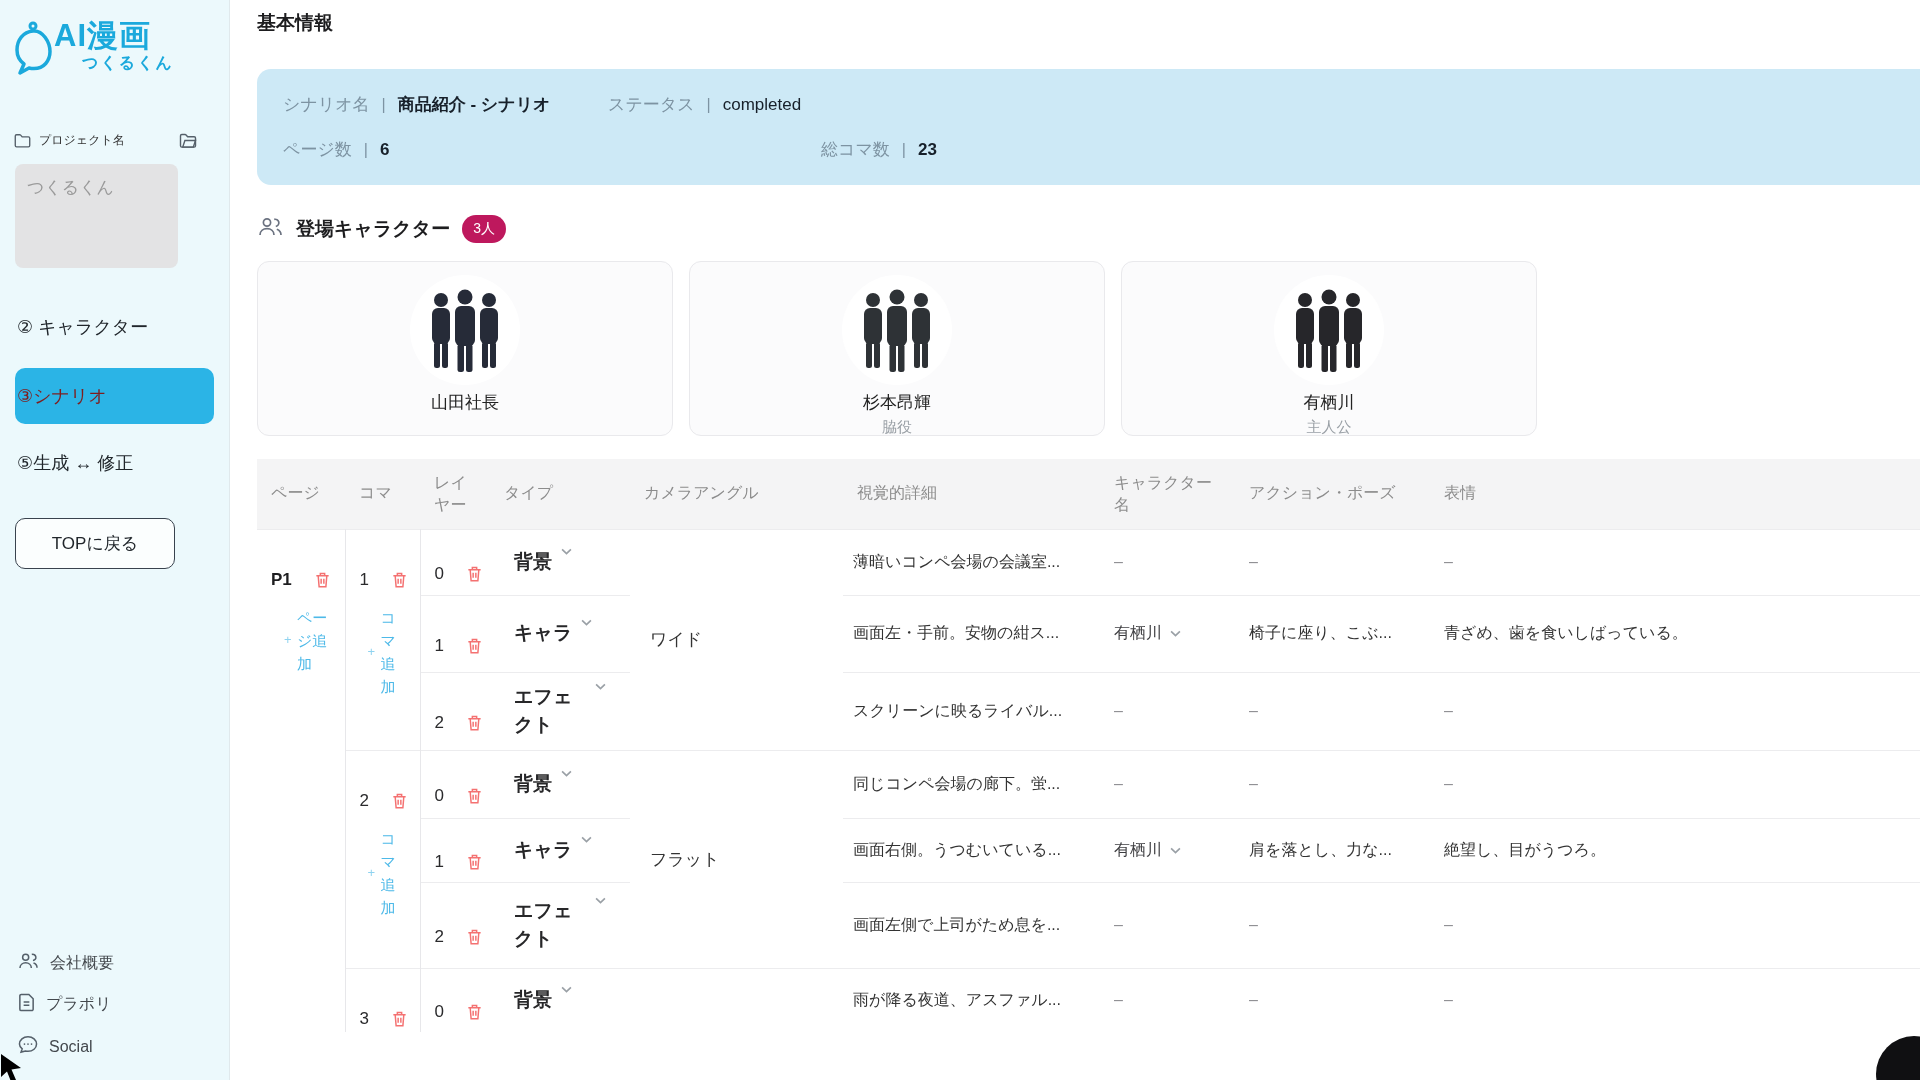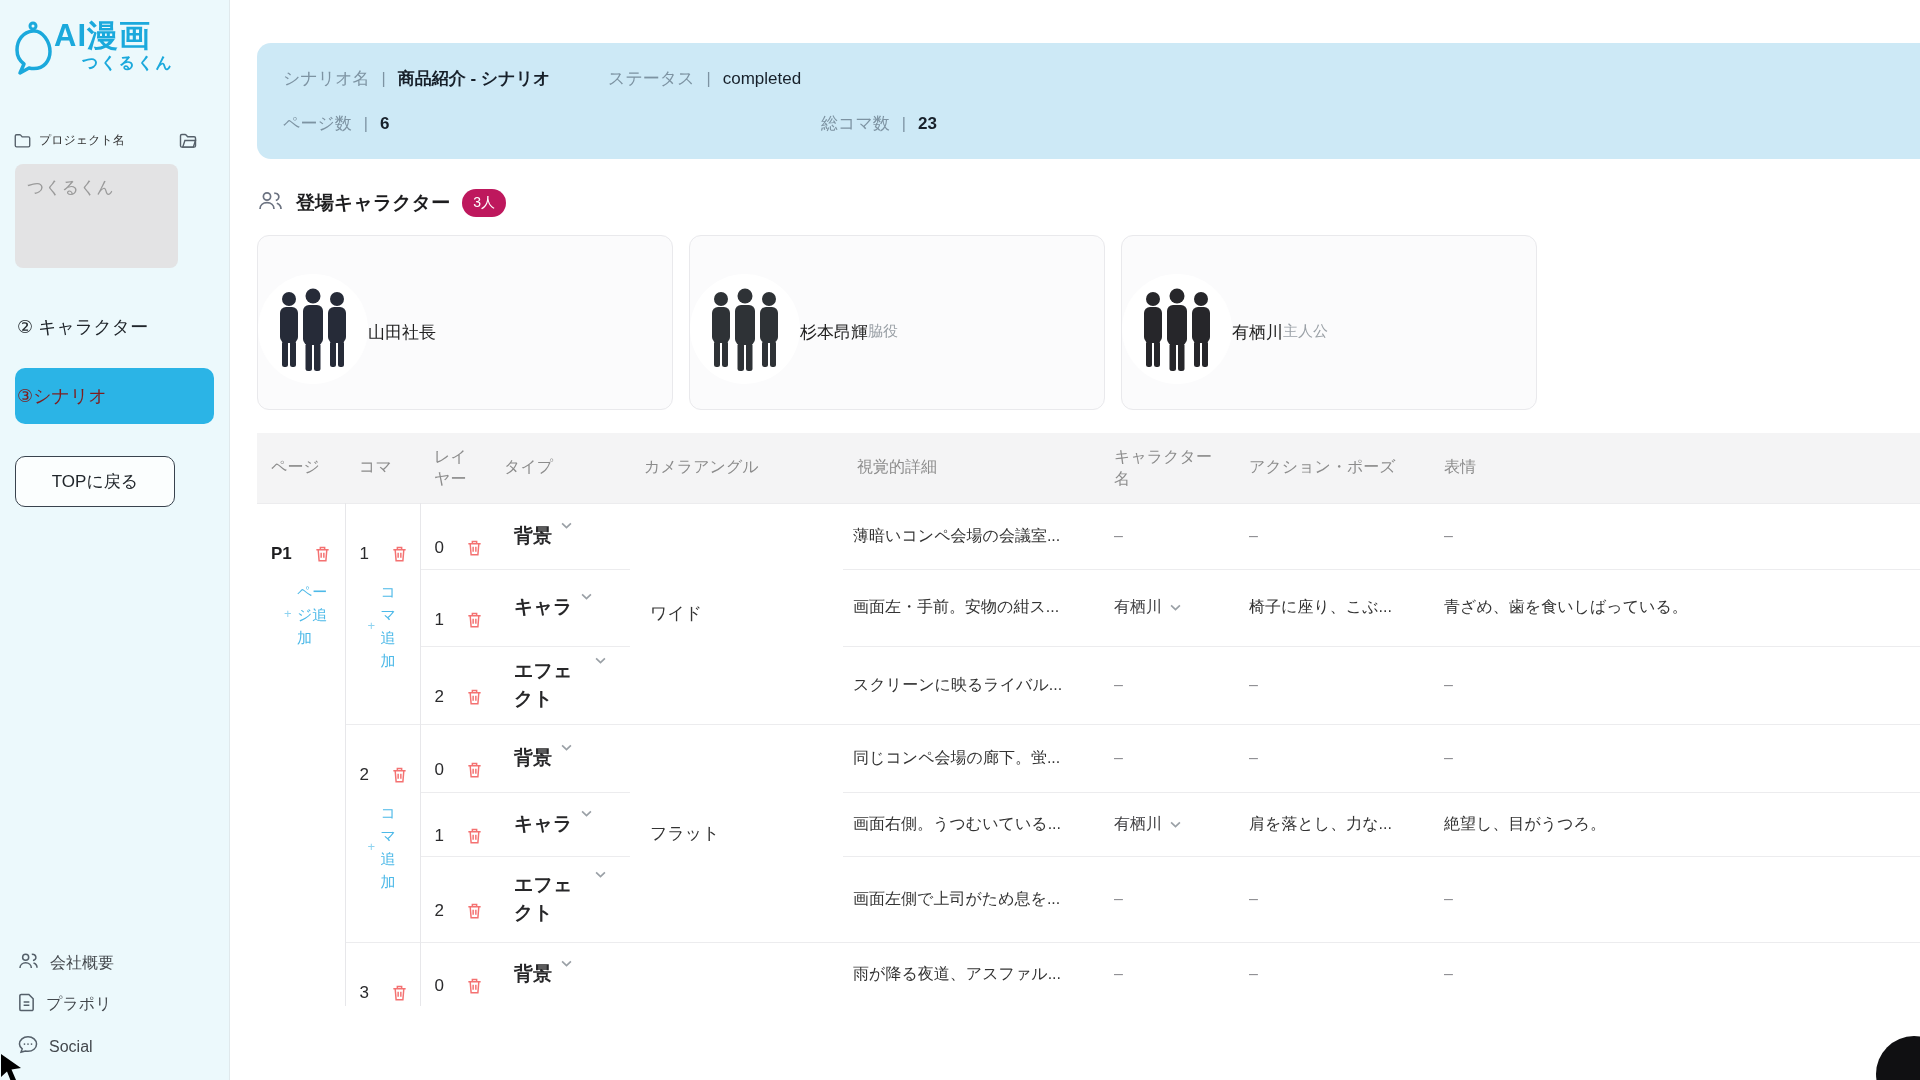--- a/index.html
+++ b/index.html
@@ -30,37 +30,37 @@
              font-size:17px; color:#20262b; font-family:inherit; cursor:pointer; }
   .side-footer { position:absolute; left:18px; bottom:22px; display:flex; flex-direction:column; gap:19px; }
   .side-footer-item { display:flex; align-items:center; gap:11px; cursor:pointer; }
   .side-footer-item span { font-size:16px; color:#43484d; }
 
   
   .main { position:absolute; left:230px; top:0; right:0; bottom:0; padding-left:27px; overflow:hidden; }
   .h-section { font-size:19px; font-weight:700; color:#1d1d1f; }
   .h-basic { margin-top:10px; }
 
-  .info-box { margin-top:43px; background:#cde9f6; border-radius:14px 0 0 14px;
+  .info-box { margin-top:33px; background:#cde9f6; border-radius:14px 0 0 14px;
               padding:24px 20px 24px 26px; }
   .info-row { display:flex; align-items:center; font-size:17px; }
   .info-row + .info-row { margin-top:22px; }
   .info-group { display:flex; align-items:center; }
   .ig-1 { min-width:325px; }
   .ig-3 { min-width:538px; }
   .info-label { color:#7d93a2; }
   .info-sep { color:#7d93a2; margin:0 12px; font-size:16px; }
   .info-value { color:#17202a; font-weight:700; }
   .info-value.plain { font-weight:400; }
 
   .chars-header { margin-top:30px; display:flex; align-items:center; gap:12px; }
   .badge { background:#be185d; color:#fff; font-size:14px; padding:5px 11px; border-radius:14px; }
   .cards-row { margin-top:18px; display:flex; gap:16px; }
   .char-card { width:416px; height:175px; background:#fbfbfc; border:1px solid #e9e9ec;
-               border-radius:12px; display:flex; flex-direction:row; align-items:center;
+               border-radius:12px; display:flex; flex-direction:column; align-items:center;
                padding-top:13px; cursor:pointer; }
   .avatar { width:110px; height:110px; border-radius:50%; background:#ffffff; overflow:hidden;
             display:flex; align-items:center; justify-content:center; flex:0 0 auto; }
   .char-name { font-size:17px; color:#222; margin-top:6px; }
   .char-role { font-size:15px; color:#9aa0a6; margin-top:4px; }
 
   .h-detail { margin-top:52px; }
 
   table.scenario { margin-top:23px; border-collapse:collapse; width:100%; table-layout:fixed; }
   col.c-page{width:88px;} col.c-koma{width:75px;} col.c-layer{width:70px;} col.c-type{width:140px;}
@@ -127,20 +127,21 @@
         <path d="M4 16 6.5 8.5h12L16 16Z"></path>
       </svg>
     </button>
   </div>
 
   <textarea class="project-input" placeholder="つくるくん" style=""></textarea>
 
   <div class="nav">
     <div class="nav-item">② キャラクター</div>
     <div class="nav-item active">③シナリオ</div>
+    <div class="nav-item">⑤生成 ↔ 修正</div>
   </div>
 
   <button class="top-btn">TOPに戻る</button>
 
   <div class="side-footer">
     <div class="side-footer-item">
       <span>
         <svg width="21" height="18" viewBox="0 0 22 19" fill="none" stroke="#55606a" stroke-width="1.6">
           <circle cx="8" cy="5.5" r="3.2"></circle>
           <path d="M2 17c0-3.4 2.7-5.6 6-5.6s6 2.2 6 5.6"></path>
@@ -167,20 +168,21 @@
           <circle cx="14.2" cy="9.5" r=".9" fill="#55606a" stroke="none"></circle>
         </svg>
       </span>
       <span>Social</span>
     </div>
   </div>
 </div>
 
 <div class="main">
 
+  <div class="h-section h-basic">基本情報</div>
 
   <div class="info-box">
     <div class="info-row">
       <div class="info-group ig-1">
         <span class="info-label">シナリオ名</span>
         <span class="info-sep">|</span>
         <span class="info-value">商品紹介 - シナリオ</span>
       </div>
       <div class="info-group">
         <span class="info-label">ステータス</span>

